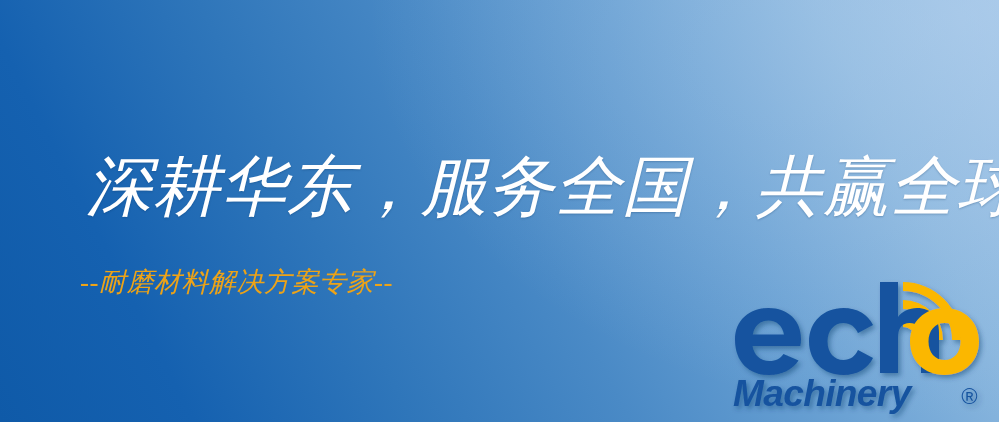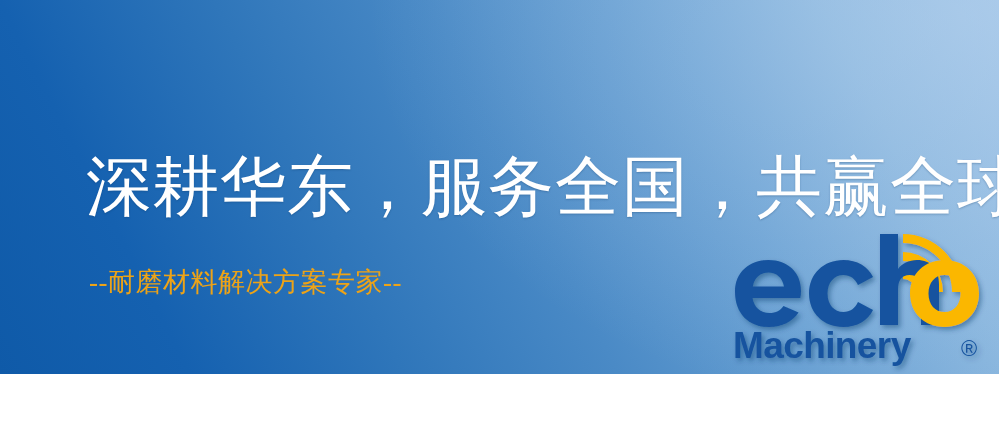--- a/index.html
+++ b/index.html
@@ -5,34 +5,35 @@
 <style>
   html, body {
     margin: 0;
     padding: 0;
     background: #ffffff;
   }
 
   #banner {
     position: relative;
     width: 999px;
-    height: 374px;
+    height: 422px;
     overflow: hidden;
     
     background:
       linear-gradient(63deg,
         #0f5aa8 0%,
         #1561b0 16%,
         #2f76ba 34%,
         #4a8ac6 52%,
         #6ba2d4 70%,
         #89b6de 85%,
         #9dc2e6 100%);
     font-family: "Liberation Sans", sans-serif;
     user-select: none;
+    font-style: italic;
   }
 
   
   #banner::after {
     content: "";
     position: absolute;
     inset: 0;
     pointer-events: none;
     background:
       radial-gradient(ellipse 820px 560px at 96% 4%,
@@ -53,21 +54,21 @@
     color: #ffffff;
     letter-spacing: 1px;
     white-space: nowrap;
     text-shadow: 0 1px 2px rgba(10, 50, 95, 0.28);
     z-index: 3;
   }
 
   
   .subtitle {
     position: absolute;
-    left: 89px;
+    left: 80px;
     top: 266px;
     font-family: "Liberation Serif", "DejaVu Serif", serif;
     font-size: 27px;
     line-height: 1.2;
     font-weight: 400;
     color: #eda317;
     letter-spacing: 0.5px;
     white-space: nowrap;
     z-index: 3;
   }

